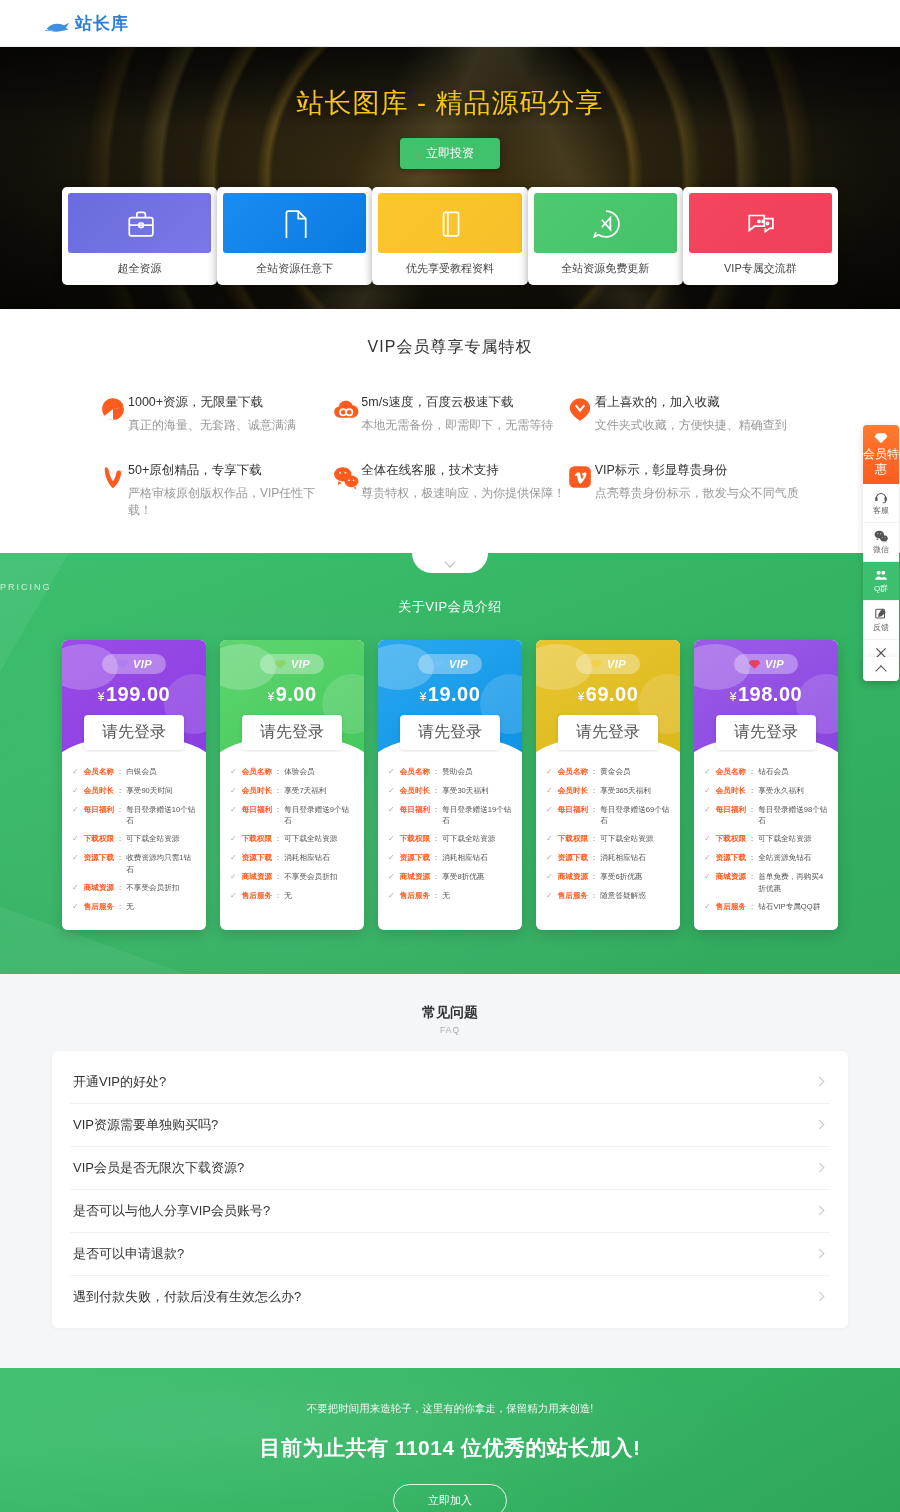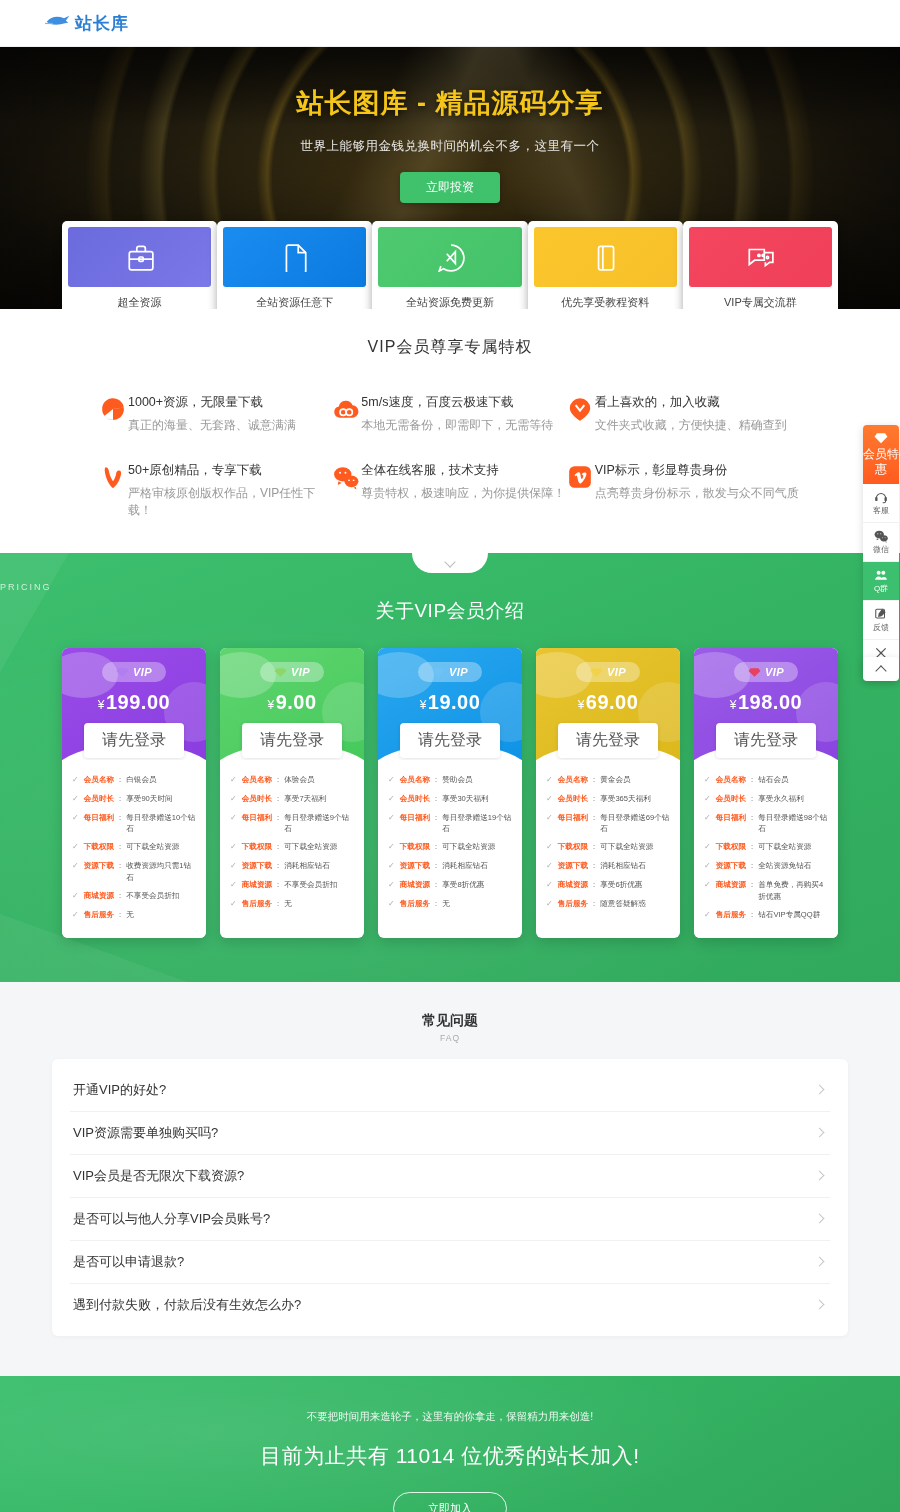--- a/index.html
+++ b/index.html
@@ -2,41 +2,41 @@
 <html><head>
 <meta charset="utf-8">
 <style>
   *{margin:0;padding:0;box-sizing:border-box}
   html,body{width:900px}
   body{font-family:"Liberation Sans","DejaVu Sans",sans-serif;background:#f4f6f8;color:#333;-webkit-font-smoothing:antialiased}
   .page{width:900px;position:relative;overflow:hidden}
 
   
   .site-header{height:47px;background:#fff;display:flex;align-items:center;padding:0 45px;border-bottom:1px solid #f0f0f0}
-  .logo{display:flex;align-items:flex-start;gap:4px}
+  .logo{display:flex;align-items:flex-end;gap:4px}
   .logo-mark{width:26px;height:16px;position:relative}
   .logo-mark svg{display:block}
   .logo-text{font-size:17px;font-weight:bold;color:#2b7fd4;letter-spacing:1px;display:flex;align-items:center;gap:1px}
 
   
   .hero{height:262px;position:relative;background:radial-gradient(ellipse at 50% 55%, #4a3a14 0%, #2a2310 38%, #14110a 70%, #0a0906 100%);overflow:hidden}
   .hero-rings{position:absolute;left:50%;top:50%;transform:translate(-50%,-50%);width:760px;height:760px;border-radius:50%;
     background:
       radial-gradient(circle, rgba(0,0,0,0) 33%, rgba(196,155,40,.30) 34%, rgba(0,0,0,0) 36%),
       radial-gradient(circle, rgba(0,0,0,0) 43%, rgba(212,175,55,.22) 44%, rgba(0,0,0,0) 47%),
       radial-gradient(circle, rgba(0,0,0,0) 53%, rgba(230,200,90,.18) 54%, rgba(0,0,0,0) 58%),
       radial-gradient(circle, rgba(0,0,0,0) 63%, rgba(180,140,40,.14) 64%, rgba(0,0,0,0) 68%);
     pointer-events:none}
   .hero-rays{position:absolute;inset:0;background:
       linear-gradient(115deg, rgba(255,230,150,0) 40%, rgba(255,230,150,.13) 47%, rgba(255,230,150,0) 53%),
       linear-gradient(65deg, rgba(255,230,150,0) 55%, rgba(255,230,150,.10) 62%, rgba(255,230,150,0) 68%),
       linear-gradient(180deg, rgba(0,0,0,.45) 0%, rgba(0,0,0,0) 30%, rgba(0,0,0,.55) 100%);
     pointer-events:none}
   .hero-inner{position:relative;z-index:3;text-align:center;padding-top:38px}
-  .hero-title{font-size:27px;font-weight:bold;color:#f5c518;letter-spacing:1px;text-shadow:0 2px 6px rgba(0,0,0,.6)}
+  .hero-title{font-size:27px;font-weight:normal;color:#f5c518;letter-spacing:1px;text-shadow:0 2px 6px rgba(0,0,0,.6)}
   .hero-sub{margin-top:17px;font-size:12.5px;color:#e8e8e8;letter-spacing:.5px}
   .hero-btn{display:inline-block;margin-top:17px;background:#3fc26b;color:#fff;font-size:12px;padding:7px 26px;border-radius:4px;border:none;cursor:pointer;box-shadow:0 2px 6px rgba(0,0,0,.3)}
   .hero-cards{display:flex;justify-content:flex-end;margin-top:18px;padding:0 62px}
   .hero-card{flex:1;background:#fff;border-radius:5px;padding:6px 6px 0;box-shadow:0 3px 10px rgba(0,0,0,.35)}
   .hero-card-top{height:60px;border-radius:3px;display:flex;align-items:center;justify-content:center}
   .hero-card-label{font-size:11px;color:#444;text-align:center;padding:8px 0 9px}
   .hc-ico{width:30px;height:30px;stroke:#fff;fill:none;stroke-width:1.6}
 
   
   .privileges{background:#fff;padding:28px 0 34px}
@@ -50,21 +50,21 @@
   
   .pricing{position:relative;background:linear-gradient(160deg,#3cbf6e 0%,#34b463 45%,#31a95d 100%);padding:0 0 44px;overflow:hidden}
   .pricing::before{content:"";position:absolute;inset:0;background:
       linear-gradient(120deg, rgba(255,255,255,.06) 0 6%, rgba(0,0,0,0) 6% 14%),
       linear-gradient(20deg, rgba(255,255,255,.05) 0 9%, rgba(0,0,0,0) 9% 20%),
       radial-gradient(ellipse at 30% 70%, rgba(255,255,255,.07), rgba(0,0,0,0) 60%);
     pointer-events:none}
   .notch{width:76px;height:20px;background:#fff;border-radius:0 0 40px 40px;margin:0 auto;position:relative;z-index:2}
   .notch::after{content:"";position:absolute;left:50%;top:5px;transform:translateX(-50%) rotate(45deg);width:7px;height:7px;border-right:1.5px solid #bbb;border-bottom:1.5px solid #bbb}
   .pricing-eyebrow{position:relative;z-index:2;text-align:left;color:rgba(255,255,255,.75);font-size:9px;letter-spacing:2px;margin-top:9px}
-  .pricing-title{position:relative;z-index:2;text-align:center;color:#fff;font-size:19px;margin-top:6px;letter-spacing:.5px}
+  .pricing-title{position:relative;z-index:2;text-align:center;color:#fff;font-size:13px;margin-top:6px;letter-spacing:.5px}
   .price-grid{position:relative;z-index:2;display:flex;gap:14px;justify-content:center;padding:24px 62px 0}
   .price-card{flex:1;background:#fff;border-radius:6px;overflow:hidden;box-shadow:0 4px 14px rgba(0,0,0,.16)}
   .pc-top{position:relative;height:112px;padding-top:14px;text-align:center;overflow:hidden}
   .pc-top::after{content:"";position:absolute;left:-6%;bottom:-14px;width:112%;height:30px;background:#fff;border-radius:50% 50% 0 0 / 100% 100% 0 0}
   .pc-blob{position:absolute;border-radius:50%;opacity:.22;background:#fff;pointer-events:none}
   .vip-badge{position:relative;z-index:2;display:inline-flex;align-items:center;gap:4px;background:rgba(255,255,255,.33);border-radius:20px;padding:4px 14px}
   .vip-badge .vtxt{font-size:11px;font-weight:bold;color:#fff;font-style:italic;letter-spacing:.5px}
   .gem{width:13px;height:11px;display:block}
   .pc-price{position:relative;z-index:2;color:#fff;font-weight:bold;font-size:20px;margin-top:9px;letter-spacing:.5px}
   .pc-price .yen{font-size:12px;font-weight:normal;margin-right:1px}
@@ -81,21 +81,21 @@
   .faq-box{margin:16px 52px 0;background:#fff;border-radius:6px;padding:10px 18px;box-shadow:0 1px 4px rgba(0,0,0,.04)}
   .faq-row{display:flex;align-items:center;justify-content:space-between;padding:12px 3px;border-bottom:1px solid #f0f1f3;cursor:pointer}
   .faq-row:last-child{border-bottom:none}
   .faq-q{font-size:13px;color:#333}
   .chev{width:7px;height:7px;border-right:1.3px solid #c3c7cd;border-top:1.3px solid #c3c7cd;transform:rotate(45deg);margin-right:4px}
 
   
   .cta{background:linear-gradient(150deg,#3cbf6e 0%,#34b463 50%,#2fa359 100%);padding:34px 0 40px;text-align:center;position:relative;overflow:hidden}
   .cta::before{content:"";position:absolute;inset:0;background:radial-gradient(ellipse at 25% 30%, rgba(255,255,255,.08), rgba(0,0,0,0) 55%)}
   .cta-sub{position:relative;font-size:10.5px;color:rgba(255,255,255,.92)}
-  .cta-main{position:relative;font-size:21px;color:#fff;font-weight:normal;margin-top:18px;letter-spacing:.5px}
+  .cta-main{position:relative;font-size:21px;color:#fff;font-weight:bold;margin-top:18px;letter-spacing:.5px}
   .cta-btn{position:relative;display:inline-block;margin-top:22px;border:1px solid rgba(255,255,255,.85);color:#fff;background:transparent;border-radius:20px;padding:8px 34px;font-size:11px;cursor:pointer}
 
   
   .rail{position:absolute;right:1px;top:425px;width:36px;z-index:40;border-radius:4px;overflow:hidden;box-shadow:0 2px 8px rgba(0,0,0,.14)}
   .rail-top{background:linear-gradient(180deg,#ff7a2f,#ff5b1f);color:#fff;text-align:center;padding:6px 0 7px}
   .rail-top .rl-lbl{font-size:12px;line-height:1.25;margin-top:2px}
   .rail-item{background:#fff;text-align:center;padding:6px 0 6px;border-bottom:1px solid #f1f1f1;color:#555;cursor:pointer}
   .rail-item .rl-lbl{font-size:8px;margin-top:1px;color:#666}
   .rail-item.hl{background:#3cbf6e;color:#fff}
   .rail-item.hl .rl-lbl{color:#fff}
@@ -120,21 +120,20 @@
         <span>站长库</span>
       </span>
     </div>
   </div>
 
   <div class="hero">
     <div class="hero-rings"></div>
     <div class="hero-rays"></div>
     <div class="hero-inner">
       <div class="hero-title">站长图库 - 精品源码分享</div>
-      <div class="hero-sub">世界上能够用金钱兑换时间的机会不多，这里有一个</div>
       <button class="hero-btn">立即投资</button>
       <div class="hero-cards" id="hero-cards">
   <div class="hero-card">
     <div class="hero-card-top" style="background:linear-gradient(135deg,#6b6bdd,#7b78e8)">
       <svg class="hc-ico" viewBox="0 0 28 28" stroke="#fff" fill="none" stroke-width="1.6">
                 <rect x="4" y="9" width="22" height="17" rx="2"></rect>
                 <path d="M11 9V6a2 2 0 012-2h4a2 2 0 012 2v3"></path>
                 <path d="M4 16h22"></path>
                 <rect x="13" y="14" width="4" height="4" rx="1"></rect>
               </svg>
@@ -144,36 +143,36 @@
   <div class="hero-card">
     <div class="hero-card-top" style="background:linear-gradient(135deg,#1a8cf0,#0b7ae0)">
       <svg class="hc-ico" viewBox="0 0 28 28" stroke="#fff" fill="none" stroke-width="1.6">
                 <path d="M8 3h9l7 7v17a2 2 0 01-2 2H8a2 2 0 01-2-2V5a2 2 0 012-2z"></path>
                 <path d="M17 3v7h7"></path>
               </svg>
     </div>
     <div class="hero-card-label">全站资源任意下</div>
   </div>
   <div class="hero-card">
+    <div class="hero-card-top" style="background:linear-gradient(135deg,#fbc62c,#f7c02a)">
+      <svg class="hc-ico" viewBox="0 0 28 28" stroke="#fff" fill="none" stroke-width="1.6">
+                <rect x="8" y="4" width="14" height="22" rx="2"></rect>
+                <path d="M12 4v22"></path>
+              </svg>
+    </div>
+    <div class="hero-card-label">优先享受教程资料</div>
+  </div>
+  <div class="hero-card">
     <div class="hero-card-top" style="background:linear-gradient(135deg,#4ec96f,#45c36a)">
       <svg class="hc-ico" viewBox="0 0 28 28" stroke="#fff" fill="none" stroke-width="1.6">
                 <path d="M15 3a12 12 0 110 24 12 12 0 01-7-2l-4 2 1.5-4.5"></path>
                 <path d="M11 18l8-9v11l-8-9"></path>
               </svg>
     </div>
     <div class="hero-card-label">全站资源免费更新</div>
-  </div>
-  <div class="hero-card">
-    <div class="hero-card-top" style="background:linear-gradient(135deg,#fbc62c,#f7c02a)">
-      <svg class="hc-ico" viewBox="0 0 28 28" stroke="#fff" fill="none" stroke-width="1.6">
-                <rect x="8" y="4" width="14" height="22" rx="2"></rect>
-                <path d="M12 4v22"></path>
-              </svg>
-    </div>
-    <div class="hero-card-label">优先享受教程资料</div>
   </div>
   <div class="hero-card">
     <div class="hero-card-top" style="background:linear-gradient(135deg,#f4465e,#ef3f59)">
       <svg class="hc-ico" viewBox="0 0 28 28" stroke="#fff" fill="none" stroke-width="1.6">
                 <path d="M4 7h14v10H9l-5 4V7z"></path>
                 <path d="M18 10h8v9h-3l-4 3v-3"></path>
                 <circle cx="13" cy="12.5" r="1" fill="currentColor"></circle>
                 <circle cx="17" cy="12.5" r="1" fill="currentColor"></circle>
                 <circle cx="21" cy="14.5" r="1" fill="currentColor"></circle>
               </svg>

